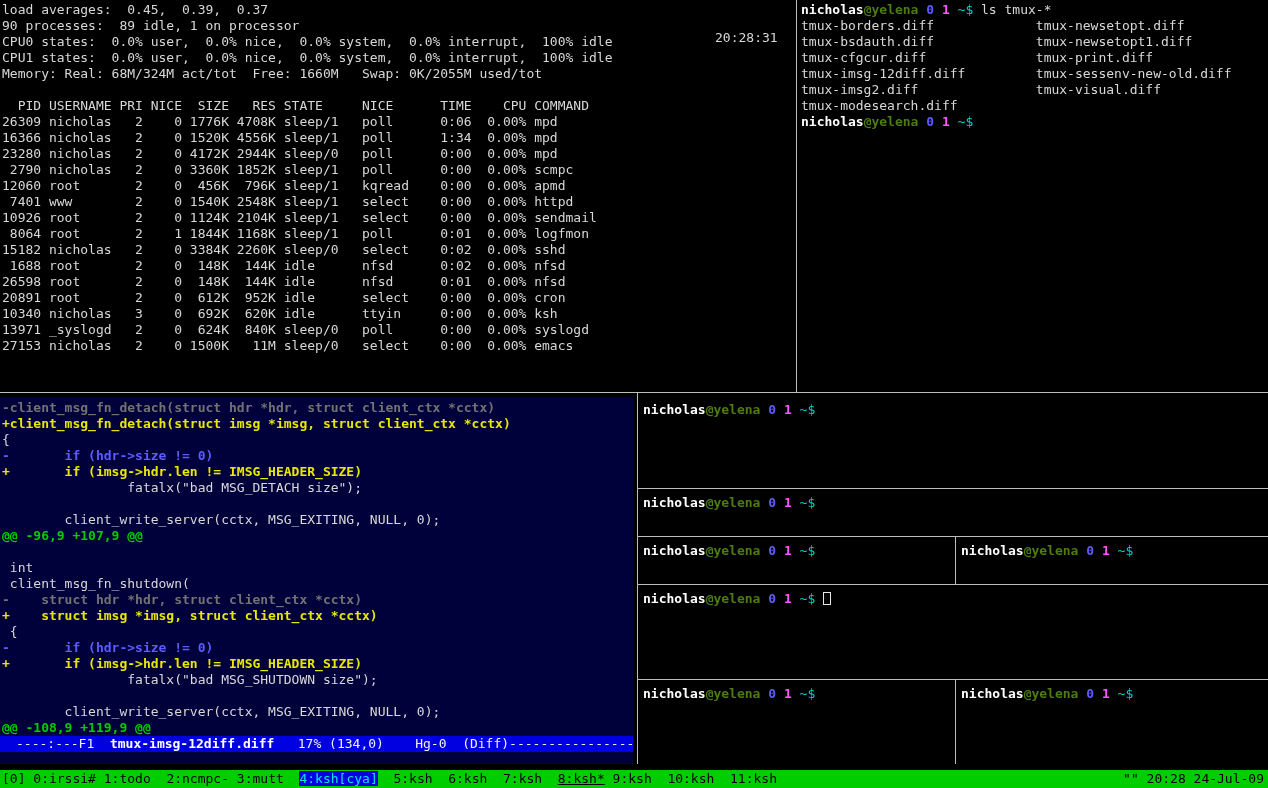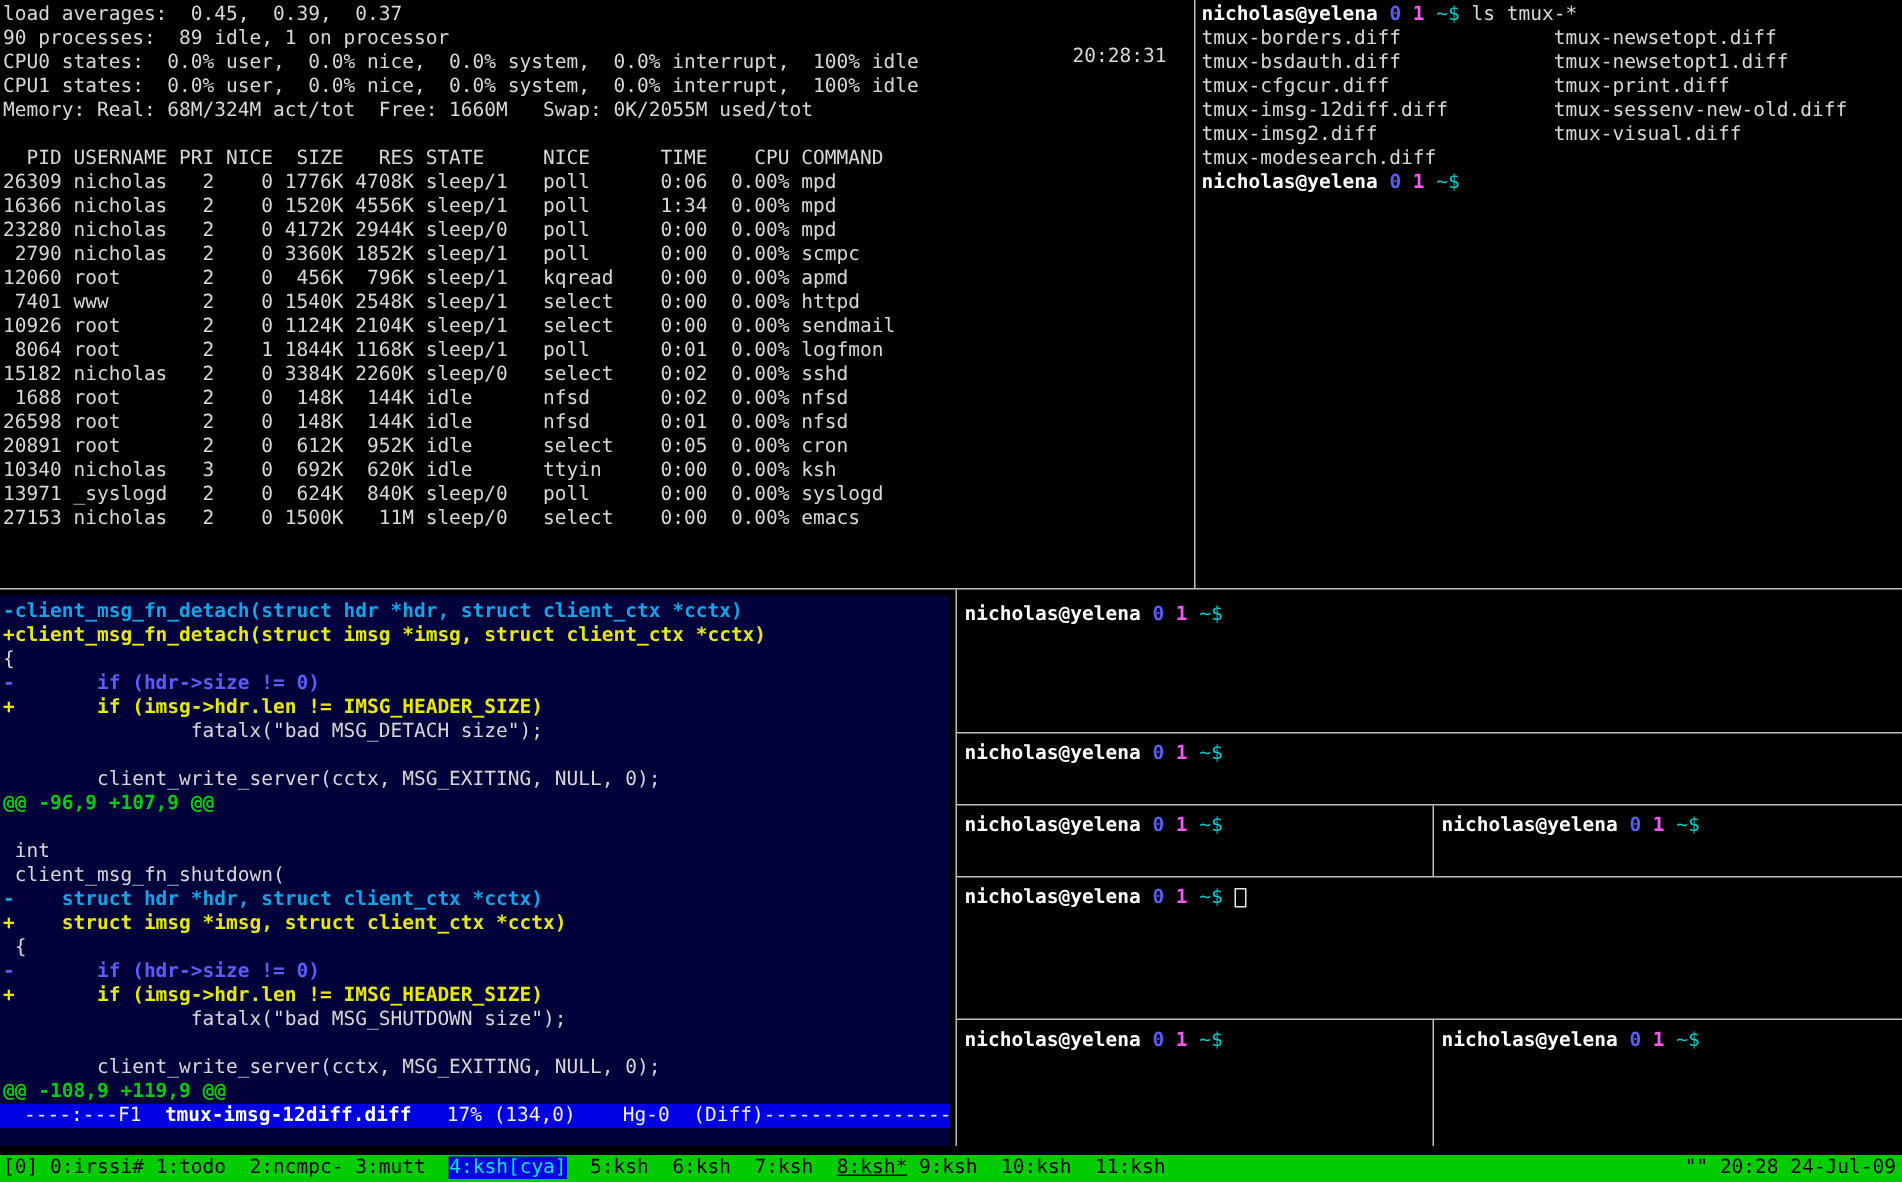--- a/index.html
+++ b/index.html
@@ -8,25 +8,25 @@
     position:relative; width:1268px; height:788px; background:#000; overflow:hidden;
     font-family:"DejaVu Sans Mono","Liberation Mono",monospace;
     font-size:13px; line-height:16px;
   }
   .pane { position:absolute; overflow:hidden; }
   .tl { white-space:pre; height:16px; }
 
   
   .s-w    { color:#d8d8d8; }
   .s-wb   { color:#ffffff; font-weight:bold; }
-  .s-redb { color:#ffffff; font-weight:bold;margin-top:32px; }
+  .s-redb { color:#4d7c0f; font-weight:bold;margin-top:32px; }
   .s-blueb{ color:#5c5cff; font-weight:bold; }
   .s-pinkb{ color:#ff55ff; font-weight:bold; }
   .s-cyan { color:#00cdcd; }
-  .s-mag  { color:#0ea5e9; font-weight:bold; }
+  .s-mag  { color:#737373; font-weight:bold; }
   .s-yel  { color:#e8e800; font-weight:bold; }
   .s-blue { color:#5c5cff; font-weight:bold; }
   .s-grn  { color:#00cd00; font-weight:bold; }
   .s-ml   { color:#f0f0f0; }
   .s-mlb  { color:#ffffff; font-weight:bold; }
   .s-sb   { color:#000000; }
   .s-sbhl { color:#00e5e5; background:#0000e0; }
   .s-sbu  { color:#000000; text-decoration:underline; }
 
   
@@ -85,21 +85,21 @@
         <div class="tl"><span class="s-w">16366 nicholas   2    0 1520K 4556K sleep/1   poll      1:34  0.00% mpd</span></div>
         <div class="tl"><span class="s-w">23280 nicholas   2    0 4172K 2944K sleep/0   poll      0:00  0.00% mpd</span></div>
         <div class="tl"><span class="s-w"> 2790 nicholas   2    0 3360K 1852K sleep/1   poll      0:00  0.00% scmpc</span></div>
         <div class="tl"><span class="s-w">12060 root       2    0  456K  796K sleep/1   kqread    0:00  0.00% apmd</span></div>
         <div class="tl"><span class="s-w"> 7401 www        2    0 1540K 2548K sleep/1   select    0:00  0.00% httpd</span></div>
         <div class="tl"><span class="s-w">10926 root       2    0 1124K 2104K sleep/1   select    0:00  0.00% sendmail</span></div>
         <div class="tl"><span class="s-w"> 8064 root       2    1 1844K 1168K sleep/1   poll      0:01  0.00% logfmon</span></div>
         <div class="tl"><span class="s-w">15182 nicholas   2    0 3384K 2260K sleep/0   select    0:02  0.00% sshd</span></div>
         <div class="tl"><span class="s-w"> 1688 root       2    0  148K  144K idle      nfsd      0:02  0.00% nfsd</span></div>
         <div class="tl"><span class="s-w">26598 root       2    0  148K  144K idle      nfsd      0:01  0.00% nfsd</span></div>
-        <div class="tl"><span class="s-w">20891 root       2    0  612K  952K idle      select    0:05  0.00% cron</span></div>
+        <div class="tl"><span class="s-w">20891 root       2    0  612K  952K idle      select    0:00  0.00% cron</span></div>
         <div class="tl"><span class="s-w">10340 nicholas   3    0  692K  620K idle      ttyin     0:00  0.00% ksh</span></div>
         <div class="tl"><span class="s-w">13971 _syslogd   2    0  624K  840K sleep/0   poll      0:00  0.00% syslogd</span></div>
         <div class="tl"><span class="s-w">27153 nicholas   2    0 1500K   11M sleep/0   select    0:00  0.00% emacs</span></div>
       </div>
     <span id="top-clock">20:28:31</span>
   </div>
 
   <div class="pane" id="pane-ls">
     <div>
         <div class="tl"><span class="s-wb">nicholas</span><span class="s-redb">@yelena</span><span class="s-w"> </span><span class="s-blueb">0</span><span class="s-w"> </span><span class="s-pinkb">1</span><span class="s-w"> </span><span class="s-cyan">~$</span><span class="s-w"> ls tmux-*</span></div>

